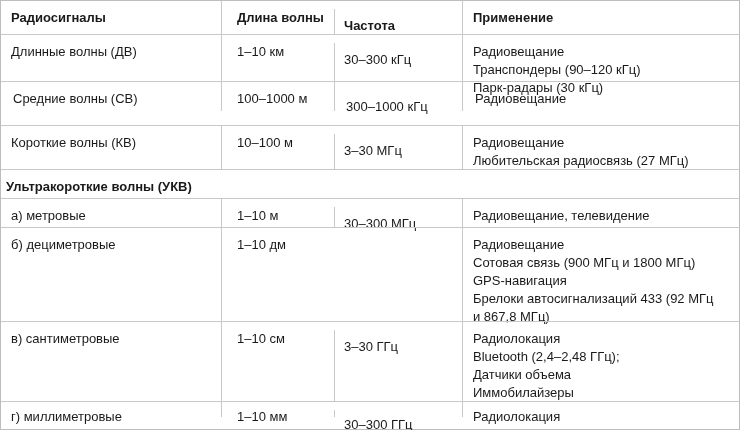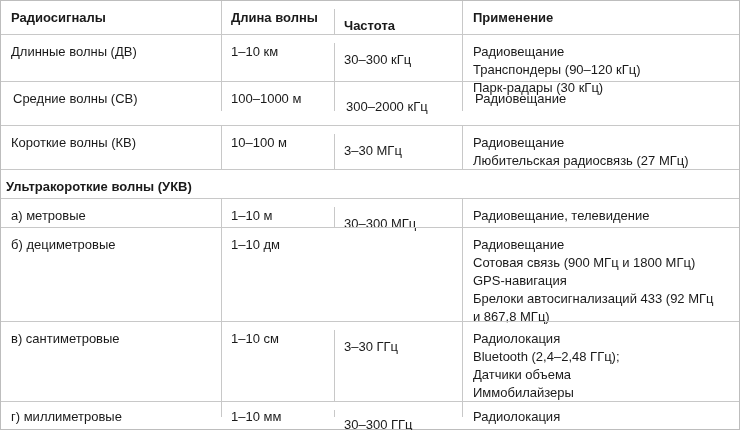--- a/index.html
+++ b/index.html
@@ -5,21 +5,21 @@
   html, body { margin: 0; padding: 0; background: #ffffff; }
   body { width: 740px; height: 430px; overflow: hidden; font-family: "Liberation Sans", sans-serif; color: #1a1a1a; }
   .table {
     position: absolute; left: 0; top: 0; width: 738px; height: 428px;
     border: 1px solid #bdbdbd; box-sizing: content-box;
   }
   .row { position: absolute; left: 0; width: 738px; border-top: 1px solid #c8c8c8; box-sizing: border-box; }
   .row.first { border-top: none; }
   .cell { position: absolute; top: 0; bottom: 0; box-sizing: border-box; font-size: 13px; line-height: 18px; padding-top: 8px; }
   .c1 { left: 0; width: 220px; padding-left: 10px; }
-  .c2 { left: 220px; width: 113px; padding-left: 9px; border-left: 1px solid #c8c8c8; }
+  .c2 { left: 220px; width: 113px; padding-left: 15px; border-left: 1px solid #c8c8c8; }
   .c3 { left: 333px; width: 128px; padding-left: 9px; border-left: 1px solid #c8c8c8; margin-top: 8px; }
   .c4 { left: 461px; width: 277px; padding-left: 10px; border-left: 1px solid #c8c8c8; }
   .span-all { left: 0; width: 654px; padding-left: 5px; }
   .bold { font-weight: bold; }
   .line { display: block; white-space: nowrap; }
   .header .cell { padding-top: 8px; }
 </style>
 </head>
 <body>
 
@@ -39,21 +39,21 @@
     <div class="cell c4">
       <span class="line">Радиовещание</span>
       <span class="line">Транспондеры (90–120 кГц)</span>
       <span class="line">Парк-радары (30 кГц)</span>
     </div>
   </div>
 
   <div class="row" style="top:80px;height:30px;">
     <div class="cell c1" style="padding-left:12px">Средние волны (СВ)</div>
     <div class="cell c2" style="">100–1000 м</div>
-    <div class="cell c3" style="padding-left:11px">300–2000 кГц</div>
+    <div class="cell c3" style="padding-left:11px">300–1000 кГц</div>
     <div class="cell c4" style="padding-left:12px">
       <span class="line">Радиовещание</span>
     </div>
   </div>
 
   <div class="row" style="top:124px;height:44px;">
     <div class="cell c1">Короткие волны (КВ)</div>
     <div class="cell c2">10–100 м</div>
     <div class="cell c3">3–30 МГц</div>
     <div class="cell c4">

